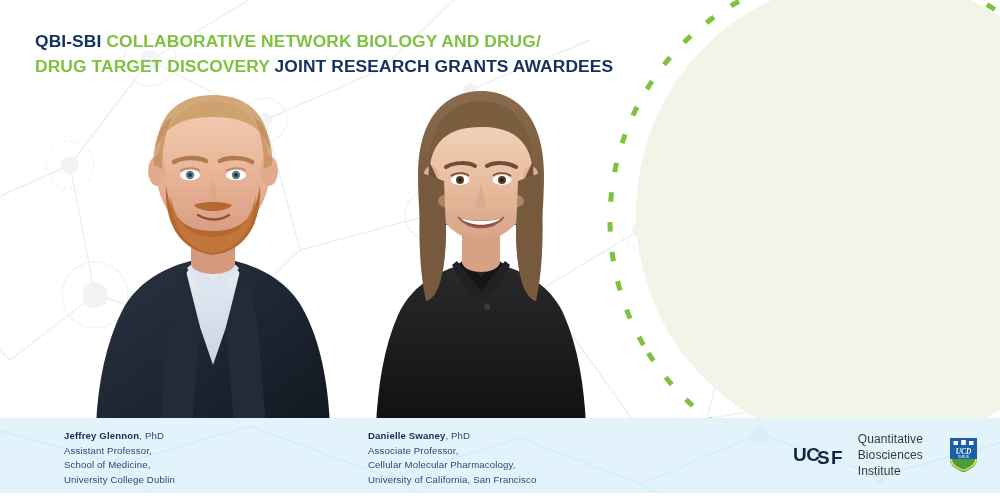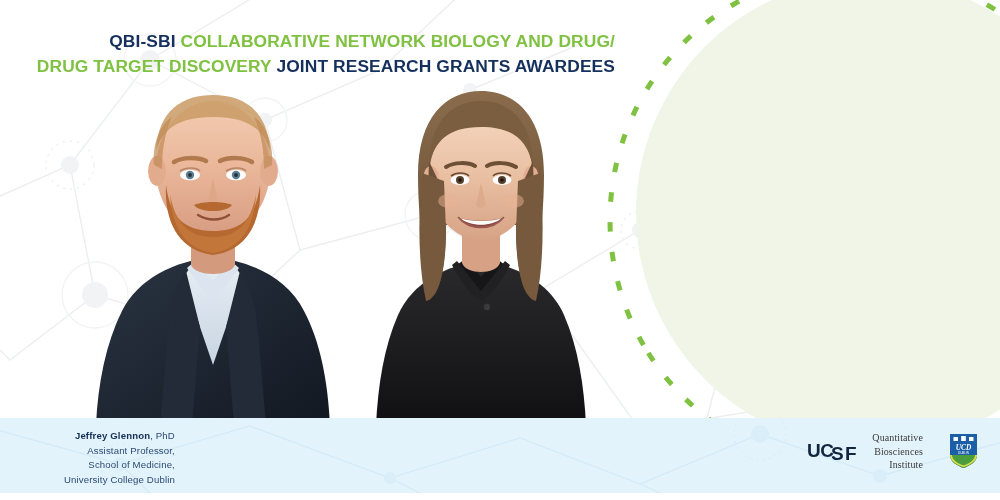--- a/index.html
+++ b/index.html
@@ -8,21 +8,20 @@
     font-family: "Liberation Sans", sans-serif;
     overflow: hidden;
     background: #ffffff;
   }
 
   #poster {
     position: relative;
     width: 1000px; height: 500px;
     background: #ffffff;
     overflow: hidden;
-    text-align: right;
   }
 
   
   .bg-network {
     position: absolute; inset: 0;
     width: 1000px; height: 500px;
     z-index: 0;
   }
 
   
@@ -114,24 +113,24 @@
     position: absolute;
     right: 22px; top: 13px;
     display: flex;
     align-items: center;
     gap: 26px;
     z-index: 3;
   }
   .logo-ucsf { display: flex; align-items: center; gap: 7px; }
   .ucsf-mark { font-size: 0; line-height: 0; }
   .ucsf-sub {
-    font-size: 10px;
+    font-size: 12px;
     line-height: 1.35;
     color: #3a3a3a;
-    font-family: Liberation Serif, serif;
+    font-family: Liberation Sans, sans-serif;
     letter-spacing: 0.1px;
   }
   .logo-ucd { font-size: 0; line-height: 0; font-style: italic; }
   .logo-sbi { display: flex; align-items: center; gap: 2px; }
   .sbi-words {
     font-size: 10.2px;
     font-weight: bold;
     line-height: 1.22;
     letter-spacing: 0.2px;
   }
@@ -353,20 +352,26 @@
       </g>
     </svg>
 
     <div class="credit" id="credit-glennon">
       <div><span class="person">Jeffrey Glennon</span><span>, PhD</span></div>
       <div>Assistant Professor,</div>
       <div>School of Medicine,</div>
       <div>University College Dublin</div>
     </div>
 
+    <div class="credit" id="credit-swaney">
+      <div><span class="person">Danielle Swaney</span><span>, PhD</span></div>
+      <div>Associate Professor,</div>
+      <div>Cellular Molecular Pharmacology,</div>
+      <div>University of California, San Francisco</div>
+    </div>
 
     <div class="logos">
 
       <div class="logo-ucsf">
         <div class="ucsf-mark">
           <svg width="58" height="22" viewBox="0 0 58 22">
             <text x="0" y="17" font-family="'Liberation Sans',sans-serif" font-size="19" font-weight="bold" fill="#13263f" letter-spacing="-0.5">UC</text>
             <text x="24" y="20" font-family="'Liberation Sans',sans-serif" font-size="19" font-weight="bold" fill="#13263f" letter-spacing="-0.5">S</text>
             <text x="38" y="20" font-family="'Liberation Sans',sans-serif" font-size="19" font-weight="bold" fill="#13263f" letter-spacing="-0.5">F</text>
           </svg>

